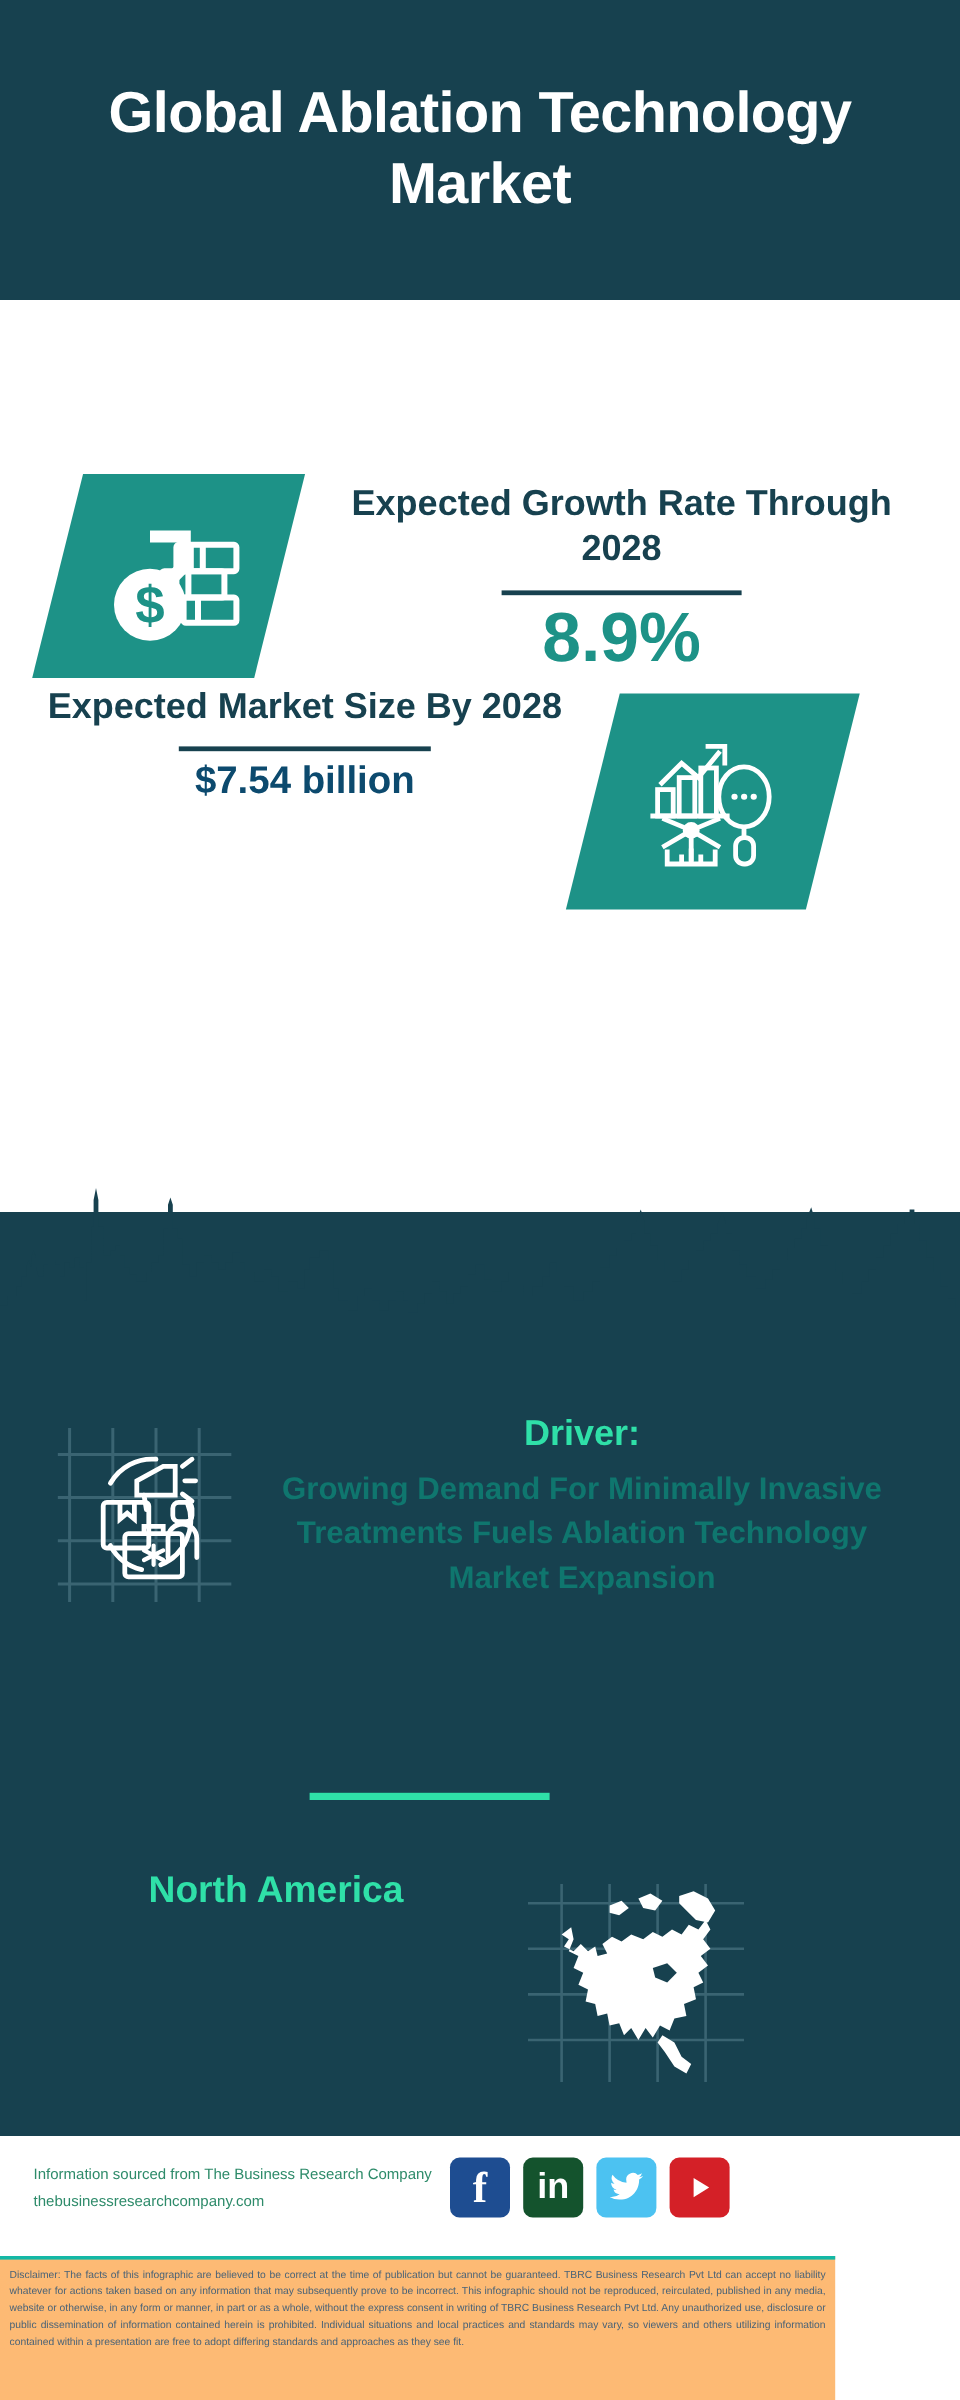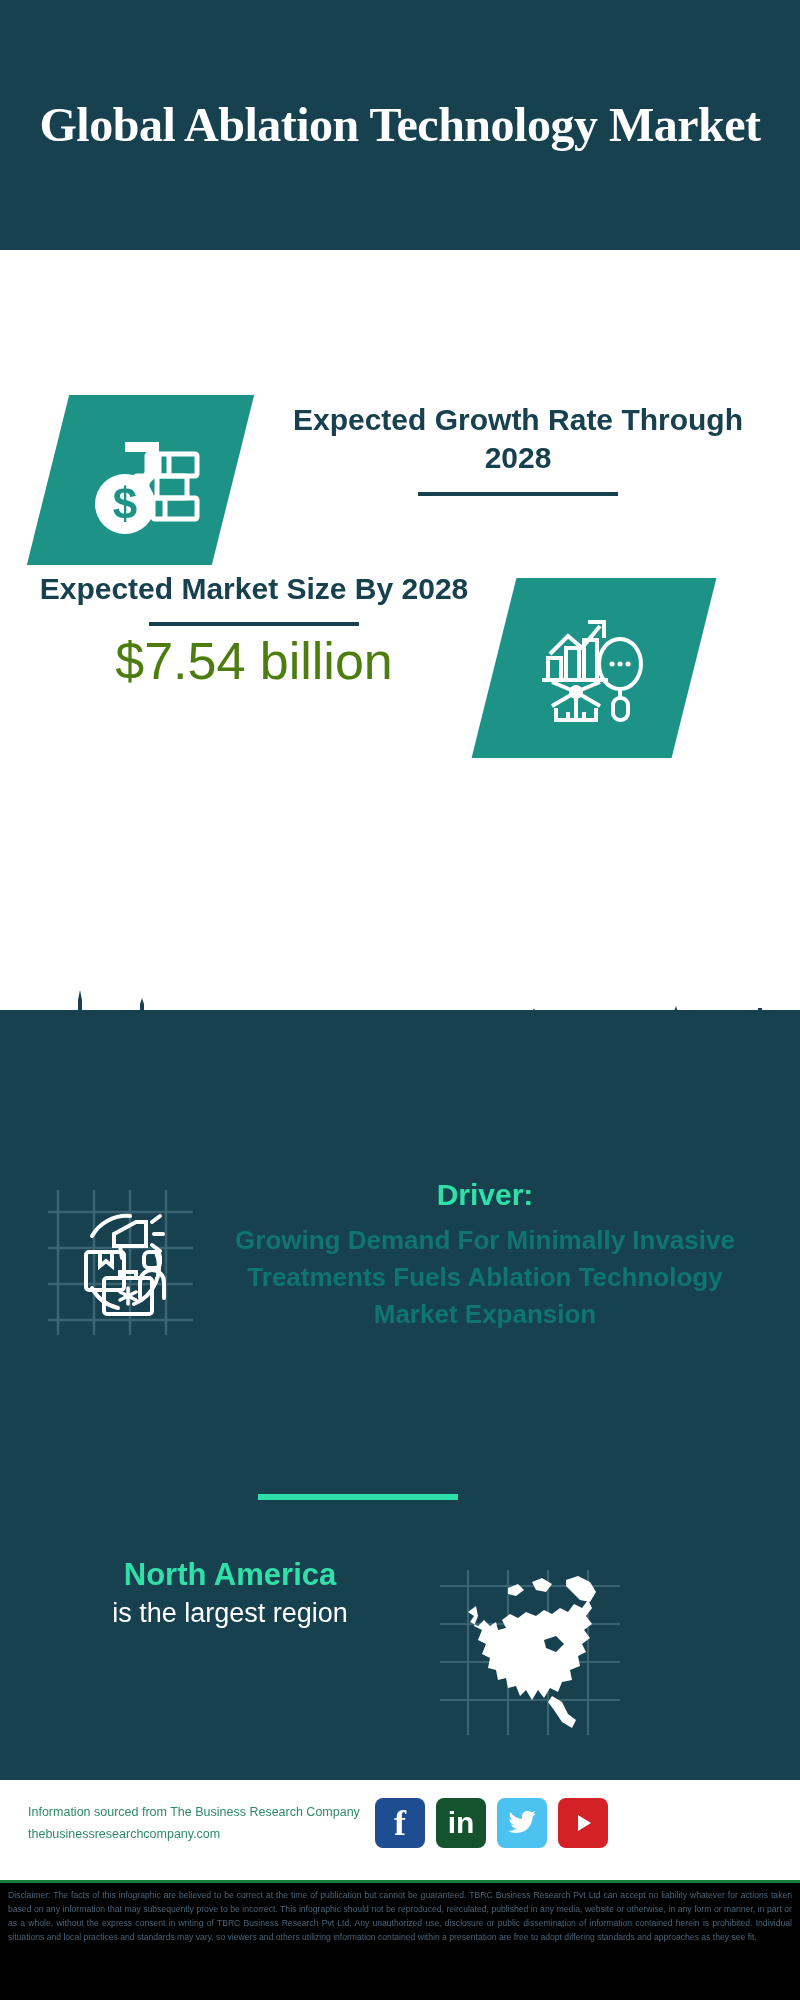--- a/index.html
+++ b/index.html
@@ -1,21 +1,21 @@
 <!DOCTYPE html>
 <html><head>
 <meta charset="utf-8">
 <style>
   html,body{margin:0;padding:0;background:#fff;}
   body{width:800px;height:2000px;position:relative;overflow:hidden;
        font-family:"Liberation Sans",sans-serif;-webkit-font-smoothing:antialiased;}
 
   
   .header{position:absolute;left:0;top:0;width:800px;height:250px;background:#17414f;
-          display:flex;align-items:center;justify-content:center;font-family:Liberation Serif, serif;}
+          display:flex;align-items:center;justify-content:center;}
   .header h1{margin:0;color:#ffffff;font-size:48px;font-weight:bold;line-height:1.22;
              text-align:center;letter-spacing:-.5px;padding:0 26px;}
 
   
   .white-zone{position:absolute;left:0;top:250px;width:800px;height:760px;background:#ffffff;}
 
   
   .stat1{position:absolute;left:0;top:290px;width:800px;height:230px;}
   .pgram{position:absolute;background:#1d9287;}
   .pgram.a{left:48px;top:105px;width:185px;height:170px;
@@ -25,21 +25,21 @@
   .s1-text{position:absolute;left:268px;top:100px;width:500px;text-align:center;}
   .s1-label{color:#17414f;font-size:30px;font-weight:bold;line-height:1.28;margin-top:11px;}
   .divline{width:200px;height:4px;background:#17414f;margin:14px auto 6px auto;}
   .s1-value{color:#1d9287;font-size:58px;font-weight:bold;line-height:1.05;}
 
   
   .stat2{position:absolute;left:4px;top:560px;width:800px;height:240px;}
   .s2-text{position:absolute;left:20px;top:10px;width:460px;text-align:center;}
   .s2-label{color:#17414f;font-size:30px;font-weight:bold;line-height:1.28;}
   .divline2{width:210px;height:4px;background:#17414f;margin:14px auto 8px auto;}
-  .s2-value{color:#4d7c0f;font-size:52px;font-weight:normal;line-height:1.05;}
+  .s2-value{color:#0c4a6e;font-size:32px;font-weight:bold;line-height:1.05;}
   .pgram.b{left:490px;top:18px;width:200px;height:180px;transform:skewX(-14deg);}
   .icon-wrap2{position:absolute;left:490px;top:18px;width:200px;height:180px;
               display:flex;align-items:center;justify-content:center;}
 
   
   .dark-zone{position:absolute;left:0;top:1010px;width:800px;height:770px;background:#17414f;}
   .skyline{position:absolute;left:0;top:980px;width:800px;height:130px;}
 
   
   .driver{position:absolute;left:0;top:1175px;width:800px;}
@@ -66,22 +66,22 @@
        justify-content:center;}
   .soc.fb{background:#1e4d91;}
   .soc.li{background:#14532d;}
   .soc.tw{background:#4cc2f1;}
   .soc.yt{background:#d42027;}
   .soc span{color:#fff;font-weight:bold;}
   .soc.fb span{font-size:36px;line-height:1;font-family:"Liberation Serif",serif;}
   .soc.li span{font-size:30px;line-height:1;}
 
   
-  .disc{position:absolute;left:0;top:1880px;width:800px;height:120px;background:#000000;
-        border-top:3px solid #15803d;box-sizing:border-box;}
+  .disc{position:absolute;left:0;top:1880px;width:696px;height:120px;background:#fdba74;
+        border-top:3px solid #14b8a6;box-sizing:border-box;}
   .disc p{margin:6px 8px 0 8px;color:#4a6377;font-size:8.6px;line-height:1.62;
           text-align:justify;}
 </style>
 </head>
 <body>
 
 <div class="header">
   <h1>Global Ablation Technology Market</h1>
 </div>
 
@@ -106,20 +106,21 @@
         <line x1="88" y1="78" x2="88" y2="99"></line>
       </g>
 
       <circle cx="48" cy="84" r="30" fill="#fff"></circle>
       <text x="48" y="99" font-family="Liberation Sans, sans-serif" font-size="44" font-weight="bold" fill="#1d9287" text-anchor="middle">$</text>
     </svg>
   </div>
   <div class="s1-text">
     <div class="s1-label">Expected Growth Rate Through 2028</div>
     <div class="divline"></div>
+    <div class="s1-value">8.9%</div>
   </div>
 </div>
 
 <div class="stat2">
   <div class="s2-text">
     <div class="s2-label">Expected Market Size By 2028</div>
     <div class="divline2"></div>
     <div class="s2-value">$7.54 billion</div>
   </div>
   <div class="pgram b"></div>
@@ -235,21 +236,20 @@
     <div class="driver-head">Driver:</div>
     <div class="driver-body">Growing Demand For Minimally Invasive Treatments Fuels Ablation Technology Market Expansion</div>
   </div>
 </div>
 
 <div class="teal-div"></div>
 
 <div class="region">
   <div class="region-text">
     <div class="region-name">North America</div>
-    <div class="region-sub">is the largest region</div>
   </div>
   <div class="region-map">
     <svg width="180" height="165" viewBox="0 0 180 165">
       <g stroke="#3a6472" stroke-width="2.2">
         <line x1="28" y1="0" x2="28" y2="165"></line>
         <line x1="68" y1="0" x2="68" y2="165"></line>
         <line x1="108" y1="0" x2="108" y2="165"></line>
         <line x1="148" y1="0" x2="148" y2="165"></line>
         <line x1="0" y1="16" x2="180" y2="16"></line>
         <line x1="0" y1="54" x2="180" y2="54"></line>

